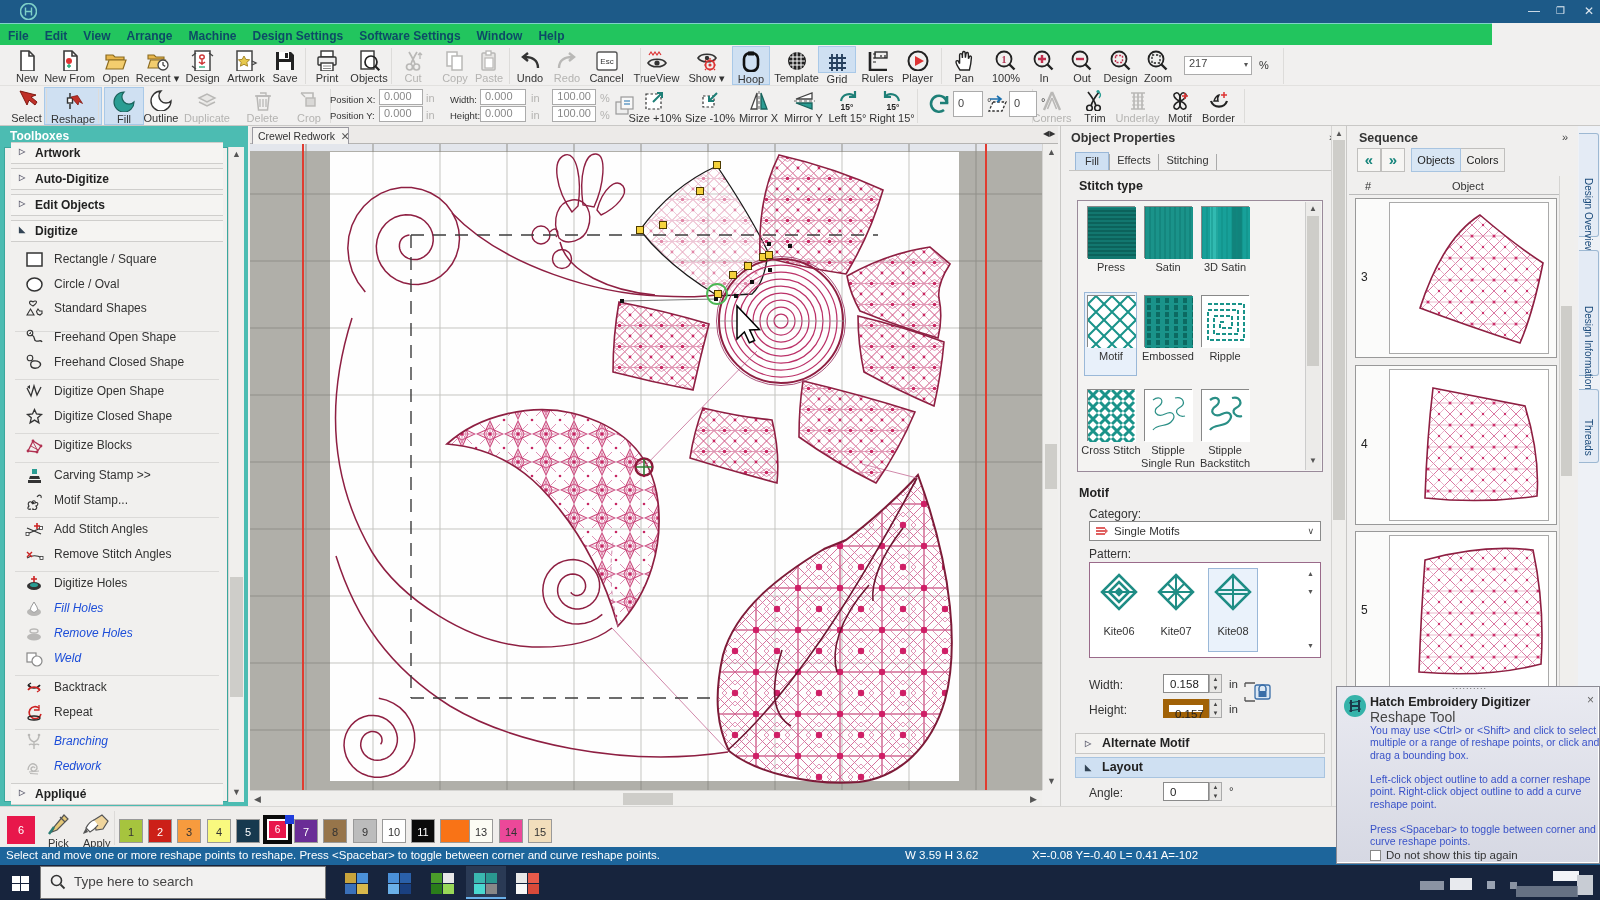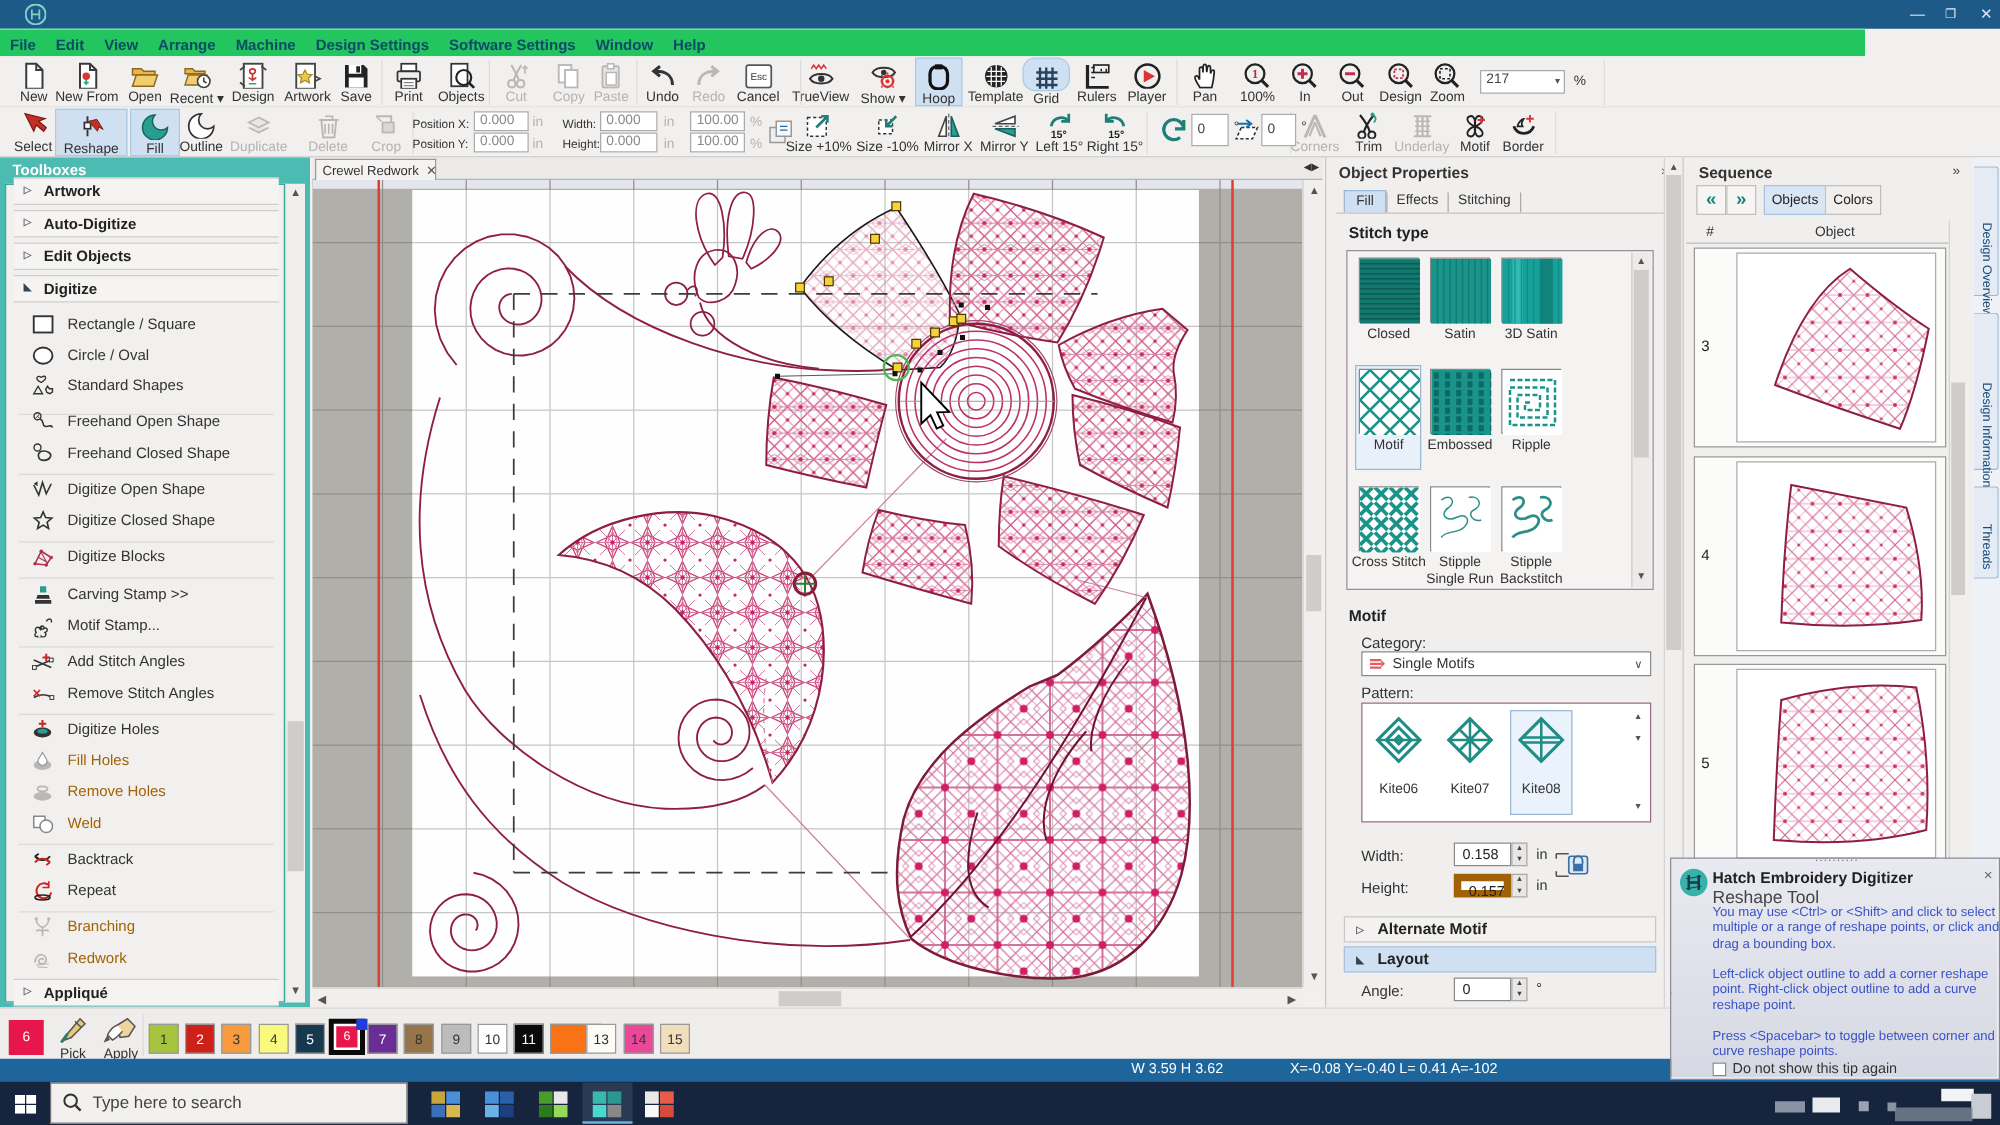--- a/index.html
+++ b/index.html
@@ -19,21 +19,21 @@
 .inbox{position:absolute;background:#fff;border:1px solid #ababab;font-size:11px;color:#444;padding-left:4px;}
 .lbl{position:absolute;font-size:11px;color:#333;white-space:nowrap;}
 .lblg{position:absolute;font-size:11px;color:#b4b3b1;white-space:nowrap;}
 #toolboxes{position:absolute;left:0;top:126px;width:248px;height:680px;background:#4cbcb2;}
 #tbx-head{position:absolute;left:0;top:126px;width:248px;height:21px;color:#fff;font-weight:bold;font-size:12px;padding:3px 0 0 10px;}
 #tbx-body{position:absolute;left:4px;top:147px;width:224px;height:655px;background:#f1f0ee;border:1px solid #3aa79d;}
 #tbx-scroll{position:absolute;left:228px;top:147px;width:16px;height:655px;background:#f0efed;border-left:1px solid #d8d7d5;}
 .sect{position:absolute;left:6px;width:212px;height:22px;background:#f5f4f2;border-top:1px solid #cfcecc;border-bottom:1px solid #cfcecc;font-size:12px;font-weight:bold;color:#222;padding:3px 0 0 24px;}
 .sarr{position:absolute;left:8px;font-size:9px;color:#555;}
 .item{position:absolute;left:20px;font-size:12px;color:#333;white-space:nowrap;}
-.item.gr{color:#a16207;}
+.item.gr{color:#1d4ed8;font-style:italic;}
 .item svg{vertical-align:middle;margin-right:9px;}
 .isep{position:absolute;left:10px;width:204px;border-top:1px solid #dbdad8;}
 #tabbar{position:absolute;left:250px;top:126px;width:808px;height:18px;background:#eceae8;border-bottom:1px solid #b5b4b2;}
 #tab1{position:absolute;left:252px;top:127px;width:97px;height:17px;background:#f4f3f1;border:1px solid #9a99a0;border-bottom:none;font-size:10.5px;color:#333;padding:2px 0 0 5px;white-space:nowrap;overflow:hidden;}
 #viewport{position:absolute;left:250px;top:144px;width:792px;height:646px;overflow:hidden;background:#b0afa9;}
 #vsb{position:absolute;left:1042px;top:144px;width:16px;height:646px;background:#f0efed;border-left:1px solid #d5d4d2;}
 #hsb{position:absolute;left:250px;top:790px;width:792px;height:16px;background:#f0efed;border-top:1px solid #d5d4d2;}
 .sbthumb{position:absolute;background:#cecdc9;}
 .sbarr{position:absolute;font-size:9px;color:#555;}
 #oppanel{position:absolute;left:1060px;top:126px;width:286px;height:680px;background:#f0efee;border-left:1px solid #c9c8c6;}
@@ -226,21 +226,21 @@
       <span class="lb">Hoop</span>
     </div>
     <div class="tbtn" style="left:764px;top:1px;width:65px;height:39px;">
       <div style="height:3px;"></div>
       <svg width="24" height="22" viewBox="0 0 24 22" xmlns="http://www.w3.org/2000/svg">
         <circle cx="12" cy="12" r="9" fill="#222"></circle>
         <path d="M5,8 h14 M4,12 h16 M5,16 h14 M8,4.5 v15 M12,3 v18 M16,4.5 v15" stroke="#fff" stroke-width="1"></path>
       </svg>
       <span class="lb">Template</span>
     </div>
-    <div class="tbtn hl" style="left:818px;top:1px;width:38px;height:27px;border-radius:10px;">
+    <div class="tbtn hl" style="left:818px;top:1px;width:38px;height:27px;">
       <div style="height:3px;"></div>
       <svg width="24" height="22" viewBox="0 0 24 22" xmlns="http://www.w3.org/2000/svg">
         <path d="M4,8 h17 M4,13 h17 M4,18 h17 M7,4 v17 M12,4 v17 M17,4 v17" stroke="#27415f" stroke-width="1.9"></path>
       </svg>
       <span class="lb">Grid</span>
     </div>
     <div class="tbtn" style="left:852px;top:1px;width:51px;height:39px;">
       <div style="height:3px;"></div>
       <svg width="24" height="22" viewBox="0 0 24 22" xmlns="http://www.w3.org/2000/svg">
         <path d="M4,3 v18 h17" fill="none" stroke="#222" stroke-width="2.6"></path>
@@ -832,21 +832,21 @@
         <path d="M0,20 h48" stroke="#0b5b55" stroke-width="1.3"></path>
         <path d="M0,24 h48" stroke="#0b5b55" stroke-width="1.3"></path>
         <path d="M0,28 h48" stroke="#0b5b55" stroke-width="1.3"></path>
         <path d="M0,32 h48" stroke="#0b5b55" stroke-width="1.3"></path>
         <path d="M0,36 h48" stroke="#0b5b55" stroke-width="1.3"></path>
         <path d="M0,40 h48" stroke="#0b5b55" stroke-width="1.3"></path>
         <path d="M0,44 h48" stroke="#0b5b55" stroke-width="1.3"></path>
         <path d="M0,48 h48" stroke="#0b5b55" stroke-width="1.3"></path>
         <path d="M0,0 h48" stroke="#2ab3a9" stroke-width="1"></path>
       </svg></div>
-    <div class="abs" style="left:12px;top:135px;width:76px;text-align:center;font-size:11px;color:#333;white-space:nowrap;">Closed</div>
+    <div class="abs" style="left:12px;top:135px;width:76px;text-align:center;font-size:11px;color:#333;white-space:nowrap;">Press</div>
     <div class="abs" style="left:83px;top:80px;width:48px;height:52px;border:1px solid #888;"><svg width="48" height="52" viewBox="0 0 48 52" xmlns="http://www.w3.org/2000/svg">
         <rect width="48" height="52" fill="#1a938a"></rect>
         <path d="M0,0 v52" stroke="#0f7a72" stroke-width="1"></path>
         <path d="M5,0 v52" stroke="#0f7a72" stroke-width="1"></path>
         <path d="M10,0 v52" stroke="#0f7a72" stroke-width="1"></path>
         <path d="M15,0 v52" stroke="#0f7a72" stroke-width="1"></path>
         <path d="M20,0 v52" stroke="#0f7a72" stroke-width="1"></path>
         <path d="M25,0 v52" stroke="#0f7a72" stroke-width="1"></path>
         <path d="M30,0 v52" stroke="#0f7a72" stroke-width="1"></path>
         <path d="M35,0 v52" stroke="#0f7a72" stroke-width="1"></path>
@@ -1099,20 +1099,21 @@
     <div class="sw" style="left:323px;background:#97754a;color:#333;border:1px solid #999;">8</div>
     <div class="sw" style="left:353px;background:#bcbcbc;color:#333;border:1px solid #999;">9</div>
     <div class="sw" style="left:382px;background:#ffffff;color:#333;border:1px solid #999;">10</div>
     <div class="sw" style="left:411px;background:#0a0a0a;color:#fff;border:1px solid #999;">11</div>
     <div class="sw" style="left:440px;background:#f97316;color:#333;border:1px solid #999;padding-left:39px;">12</div>
     <div class="sw" style="left:469px;background:#fcfcf4;color:#333;border:1px solid #999;">13</div>
     <div class="sw" style="left:499px;background:#ec4899;color:#333;border:1px solid #999;">14</div>
     <div class="sw" style="left:528px;background:#f2debc;color:#333;border:1px solid #999;">15</div>
   </div>
 <div id="statusbar">
+    <span style="position:absolute;left:6px;top:2px;">Select and move one or more reshape points to reshape. Press &lt;Spacebar&gt; to toggle between corner and curve reshape points.</span>
 <span style="position:absolute;left:905px;top:2px;">W 3.59 H 3.62</span>
 <span style="position:absolute;left:1032px;top:2px;">X=-0.08 Y=-0.40 L= 0.41 A=-102</span>
   </div>
 <div id="taskbar">
     <div class="abs" style="left:12px;top:11px;"><svg width="17" height="15" viewBox="0 0 17 15" xmlns="http://www.w3.org/2000/svg">
         <rect x="0" y="0" width="8" height="7" fill="#fff"></rect>
         <rect x="9" y="0" width="8" height="7" fill="#fff"></rect>
         <rect x="0" y="8" width="8" height="7" fill="#fff"></rect>
         <rect x="9" y="8" width="8" height="7" fill="#fff"></rect>
       </svg></div>

